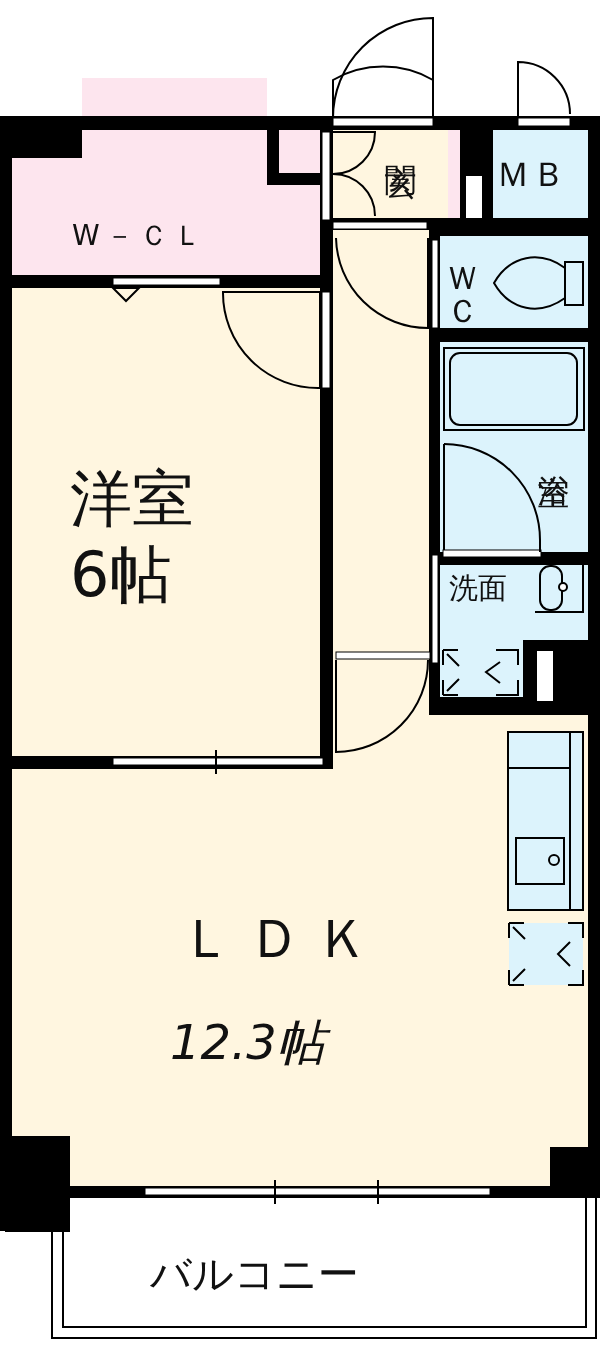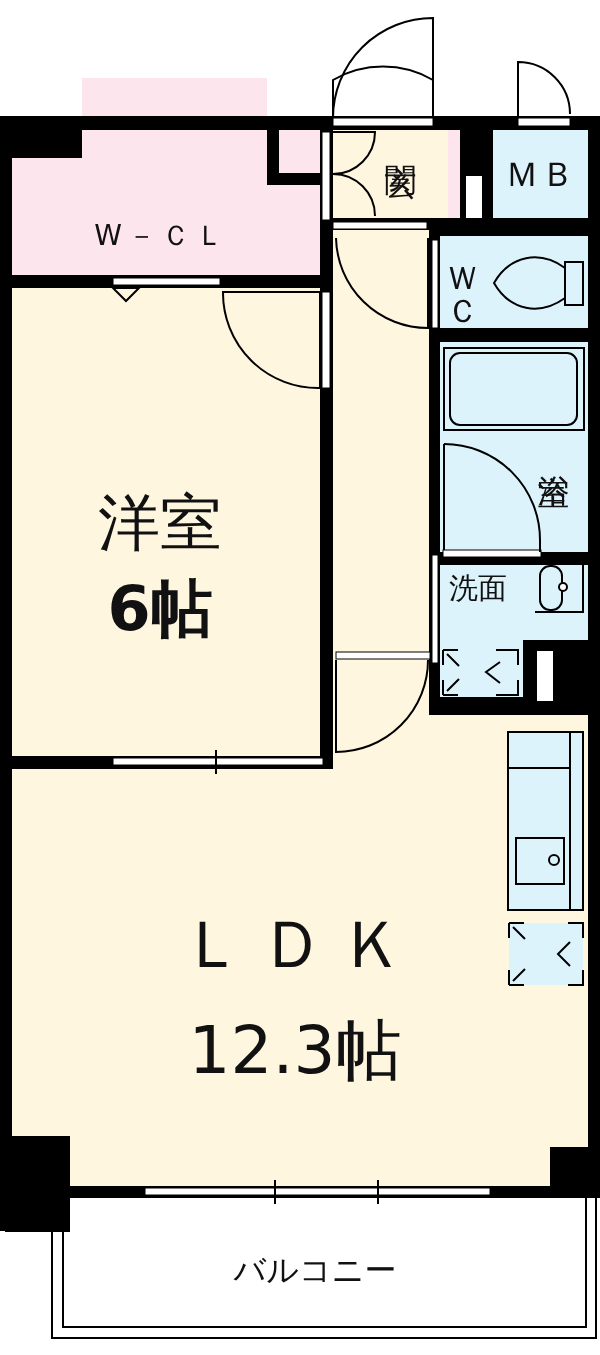--- a/index.html
+++ b/index.html
@@ -1,18 +1,18 @@
 <!DOCTYPE html>
 <html><head>
 <meta charset="utf-8">
 <style>
   html, body { margin: 0; padding: 0; background: #ffffff; }
   body { width: 600px; height: 1355px; position: relative; overflow: hidden; font-family: "DejaVu Sans", "Liberation Sans", sans-serif; }
   #plan { position: absolute; left: 0; top: 0; width: 600px; height: 1355px; }
-  .lbl { position: absolute; color: #111; white-space: nowrap; text-align: center; line-height: 1; }
+  .lbl { position: absolute; color: #111; white-space: nowrap; text-align: left; line-height: 1; }
   .vert { writing-mode: vertical-rl; text-orientation: upright; letter-spacing: 0; }
 </style>
 </head>
 <body>
 
 <svg id="plan" viewBox="0 0 600 1355" xmlns="http://www.w3.org/2000/svg">
 
   <g>
     <rect x="52" y="1188" width="544" height="150" fill="#ffffff" stroke="#000" stroke-width="2"></rect>
     <rect x="63" y="1195" width="523" height="132" fill="#ffffff" stroke="#000" stroke-width="2"></rect>
@@ -190,17 +190,17 @@
     </g>
   </g>
 </svg>
 
 <div class="lbl" style="left:72px; top:222px; width:180px; font-size:28px; letter-spacing:6px;">W－ＣＬ</div>
 <div class="lbl vert" style="left:385px; top:140px; font-size:32px;">玄関</div>
 <div class="lbl" style="left:496px; top:157px; width:90px; font-size:34px; letter-spacing:2px;">ＭＢ</div>
 <div class="lbl vert" style="left:447px; top:245px; font-size:32px;">ＷＣ</div>
 <div class="lbl vert" style="left:538px; top:450px; font-size:32px;">浴室</div>
 <div class="lbl" style="left:449px; top:574px; font-size:29px;">洗面</div>
-<div class="lbl" style="left:70px; top:468px; width:180px; font-size:62px;margin-top:24px;">洋室</div>
-<div class="lbl" style="left:70px; top:578px; width:180px; font-size:62px;font-weight:bold;">6帖</div>
-<div class="lbl" style="left:180px; top:912px; width:240px; font-size:66px; letter-spacing:14px;">ＬＤＫ</div>
-<div class="lbl" style="left:170px; top:1018px; width:250px; font-size:66px;">12.3帖</div>
-<div class="lbl" style="left:150px; top:1254px; width:330px; font-size:32px;">バルコニー</div>
+<div class="lbl" style="left:70px; top:468px; width:180px; font-size:62px;">洋室</div>
+<div class="lbl" style="left:70px; top:544px; width:180px; font-size:62px;">6帖</div>
+<div class="lbl" style="left:180px; top:912px; width:240px; font-size:54px; letter-spacing:14px;">ＬＤＫ</div>
+<div class="lbl" style="left:170px; top:1018px; width:250px; font-size:48px;font-style:italic;">12.3帖</div>
+<div class="lbl" style="left:150px; top:1254px; width:330px; font-size:41px;">バルコニー</div>
 
 </body></html>

